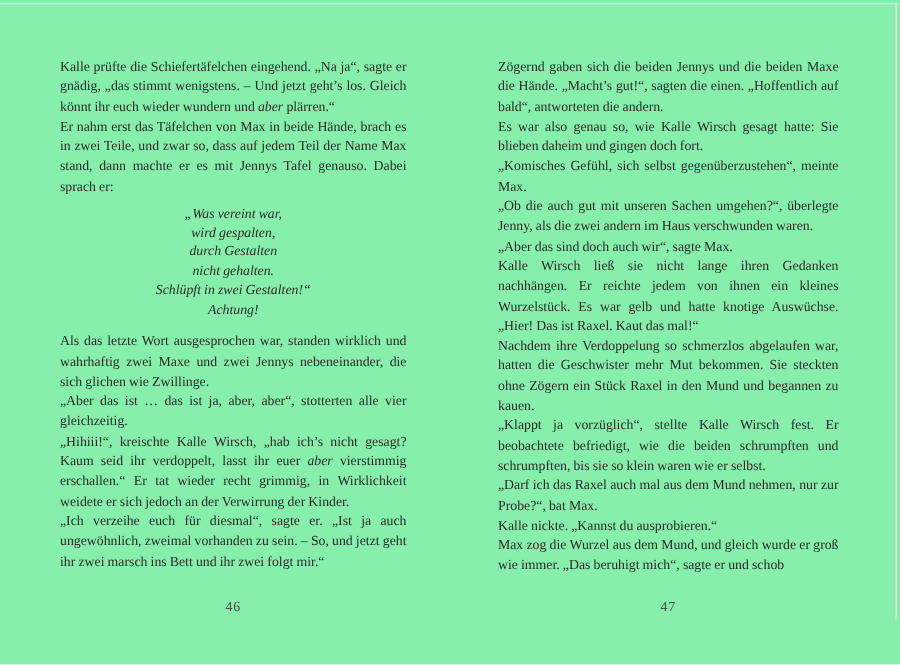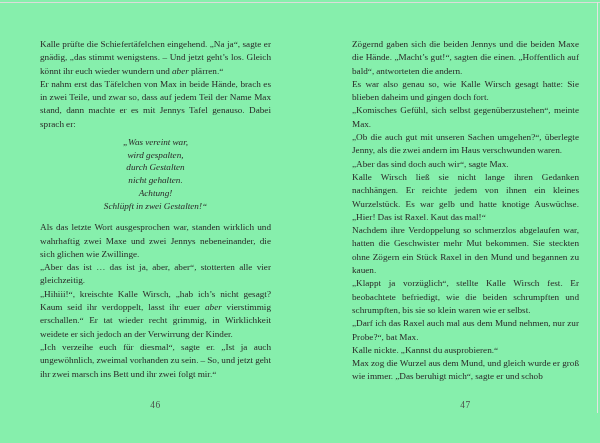--- a/index.html
+++ b/index.html
@@ -29,21 +29,21 @@
     top: 2px; bottom: 30px; right: 2px;
     width: 1px;
     background: #e3e3e1;
   }
   .page {
     position: absolute;
     top: 38px;
     height: 385px;
   }
   .page-left  { left: 40px;  width: 231px; }
-  .page-right { left: 332px; width: 227px; margin-left: 20px; }
+  .page-right { left: 332px; width: 227px; }
   .page-body {
     font-size: 9.2px;
     line-height: 13.3px;
     text-align: justify;
     hyphens: auto;
     -webkit-hyphens: auto;
     word-spacing: -0.2px;
   }
   .para { margin: 0; }
   .para em { font-style: italic; }
@@ -72,22 +72,22 @@
 
   <div class="page page-left">
     <div class="page-body">
         <p class="para"><span>Kalle prüfte die Schiefertäfelchen eingehend. „Na ja“, sagte er gnädig, „das stimmt wenigstens. – Und jetzt geht’s los. Gleich könnt ihr euch wieder wundern und </span><em>aber</em><span> plärren.“</span></p>
         <p class="para"><span>Er nahm erst das Täfelchen von Max in beide Hände, brach es in zwei Teile, und zwar so, dass auf jedem Teil der Name Max stand, dann machte er es mit Jennys Tafel genauso. Dabei sprach er:</span></p>
         <div class="verse">
           <div class="verse-line">„Was vereint war,</div>
           <div class="verse-line">wird gespalten,</div>
           <div class="verse-line">durch Gestalten</div>
           <div class="verse-line">nicht gehalten.</div>
+          <div class="verse-line">Schlüpft in zwei Gestalten!“</div>
           <div class="verse-line">Achtung!</div>
-          <div class="verse-line">Schlüpft in zwei Gestalten!“</div>
         </div>
         <p class="para"><span>Als das letzte Wort ausgesprochen war, standen wirklich und wahrhaftig zwei Maxe und zwei Jennys nebeneinander, die sich glichen wie Zwillinge.</span></p>
         <p class="para"><span>„Aber das ist … das ist ja, aber, aber“, stotterten alle vier gleichzeitig.</span></p>
         <p class="para"><span>„Hihiii!“, kreischte Kalle Wirsch, „hab ich’s nicht gesagt? Kaum seid ihr verdoppelt, lasst ihr euer </span><em>aber</em><span> vierstimmig erschallen.“ Er tat wieder recht grimmig, in Wirklichkeit weidete er sich jedoch an der Verwirrung der Kinder.</span></p>
         <p class="para"><span>„Ich verzeihe euch für diesmal“, sagte er. „Ist ja auch ungewöhnlich, zweimal vorhanden zu sein. – So, und jetzt geht ihr zwei marsch ins Bett und ihr zwei folgt mir.“</span></p>
       </div>
     <div class="page-number">46</div>
   </div>
 
   <div class="page page-right">

